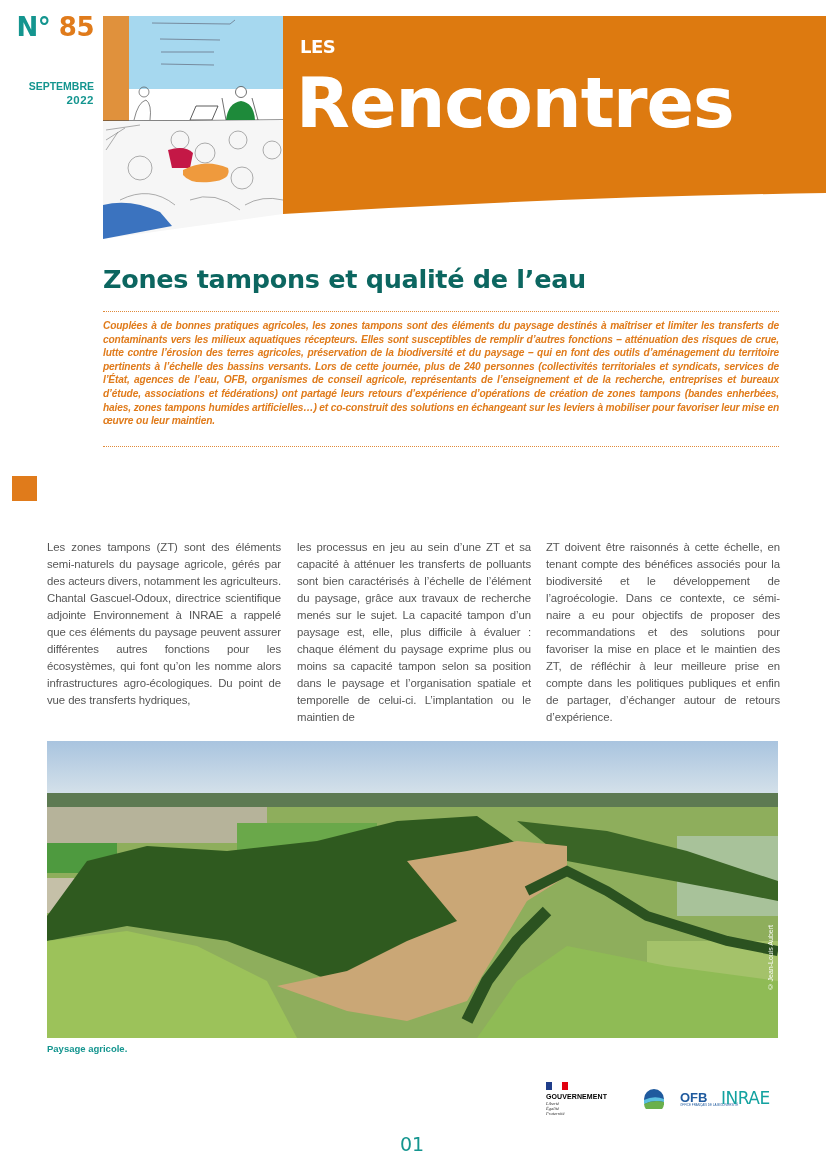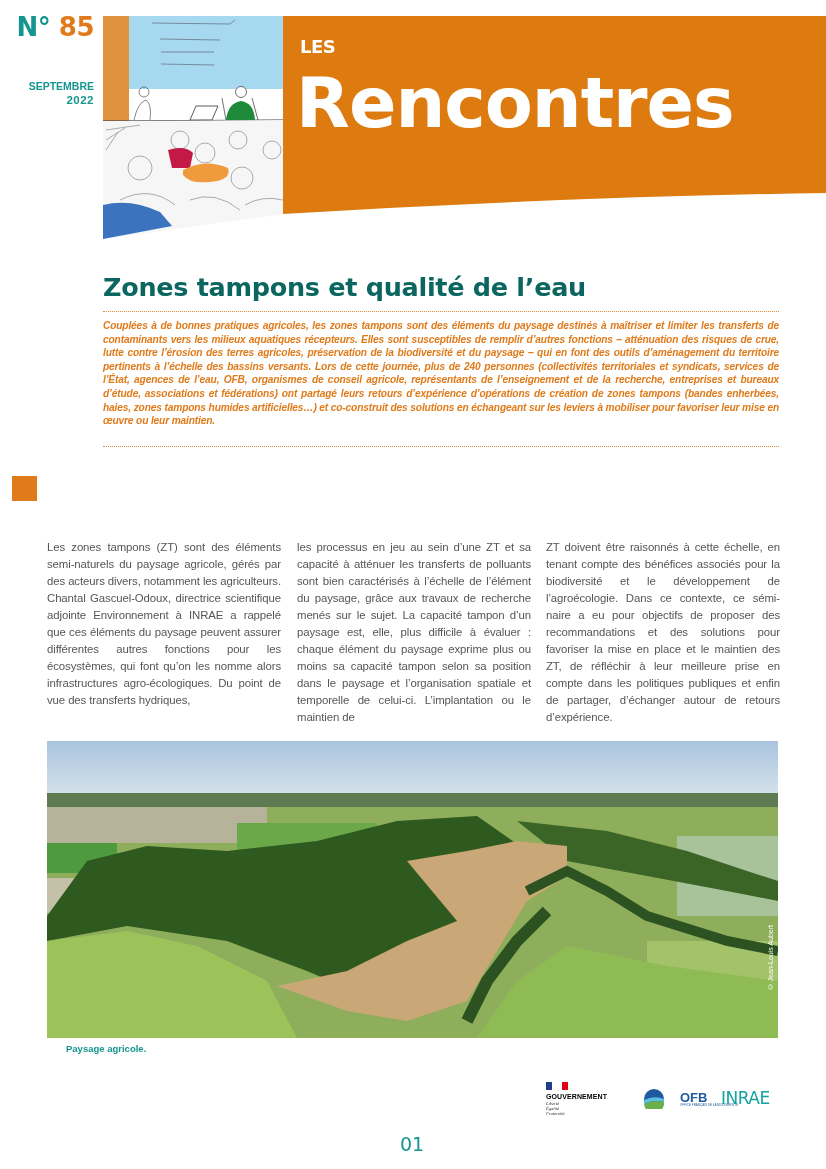--- a/index.html
+++ b/index.html
@@ -11,39 +11,39 @@
   .issue-num .n { color: #e07b1b; }
   .issue-month { color: #14958f; font-weight: bold; font-size: 10.5px; line-height: 13px; margin-top: 38px; }
   .issue-year { color: #14958f; font-weight: bold; font-size: 11.5px; line-height: 14px; letter-spacing: 0.5px; }
 
   .hero { position: absolute; left: 0; top: 0; width: 826px; height: 245px; }
   .hero svg { position: absolute; left: 0; top: 0; }
 
   .brand-les { position: absolute; left: 300px; top: 36px; color: #fff; font-weight: bold; font-size: 18px; letter-spacing: -0.5px; font-family: "DejaVu Sans", sans-serif; }
   .brand-title { position: absolute; left: 296px; top: 58px; color: #fff; font-weight: bold; font-size: 70px; line-height: 90px; letter-spacing: -1px; font-family: "DejaVu Sans", sans-serif; }
 
-  .title { position: absolute; left: 103px; top: 272px; color: #0c6660; font-weight: bold; font-size: 25.5px; font-family: "DejaVu Sans", sans-serif; letter-spacing: -0.3px; margin: 0; }
+  .title { position: absolute; left: 103px; top: 264px; color: #0c6660; font-weight: bold; font-size: 25.5px; font-family: "DejaVu Sans", sans-serif; letter-spacing: -0.3px; margin: 0; }
 
   .dots { position: absolute; left: 103px; width: 676px; border-top: 1px dotted #e08a3a; }
 
   .intro { position: absolute; left: 103px; top: 319px; width: 676px; color: #e07b1b; font-style: italic; font-weight: bold; font-size: 10.2px; line-height: 13.6px; text-align: justify; letter-spacing: -0.15px; }
 
   .orange-square { position: absolute; left: 12px; top: 476px; width: 25px; height: 25px; background: #e07b1b; }
   .synthese { position: absolute; left: 103px; top: 470px; width: 690px; color: #14958f; font-size: 11.2px; line-height: 20px; text-align: right; letter-spacing: -0.3px; }
 
   .col { position: absolute; top: 539px; width: 234px; color: #555; font-size: 11.4px; line-height: 17px; text-align: justify; letter-spacing: -0.1px; }
   .col1 { left: 47px; }
   .col2 { left: 297px; }
   .col3 { left: 546px; }
 
   .photo { position: absolute; left: 47px; top: 741px; width: 731px; height: 297px; overflow: hidden; }
   .photo svg { display: block; }
   .credit { position: absolute; right: 4px; bottom: 48px; color: #fff; font-size: 7px; writing-mode: vertical-rl; transform: rotate(180deg); opacity: 0.95; }
 
-  .caption { position: absolute; left: 47px; top: 1043px; color: #14958f; font-weight: bold; font-size: 9.5px; margin-left: 19px; }
+  .caption { position: absolute; left: 47px; top: 1043px; color: #14958f; font-weight: bold; font-size: 9.5px; }
 
   .logo-gov { position: absolute; left: 546px; top: 1082px; }
   .gov-flag { display: flex; gap: 2px; width: 22px; height: 8px; }
   .gov-flag span { flex: 1; }
   .gov-name { font-weight: bold; font-size: 7px; color: #000; margin-top: 3px; letter-spacing: 0.1px; }
   .gov-motto { font-family: "Liberation Serif", serif; font-style: italic; font-size: 4.5px; color: #333; line-height: 5px; margin-top: 1px; }
 
   .logo-ofb { position: absolute; left: 644px; top: 1089px; display: flex; align-items: center; gap: 16px; }
   .ofb-text { font-weight: bold; color: #1f5a9e; font-size: 13px; line-height: 12px; }
   .ofb-sub { font-size: 3px; color: #1f5a9e; line-height: 3px; }

